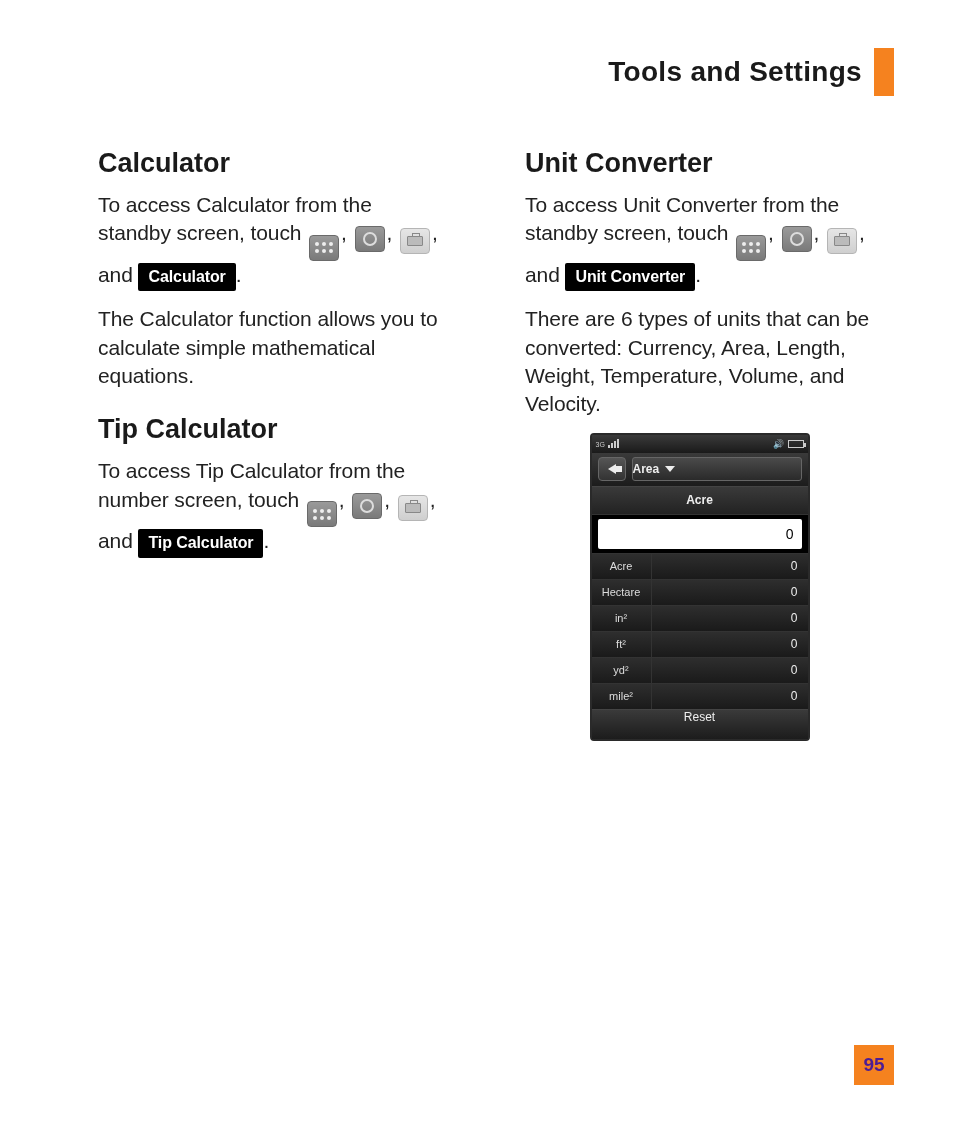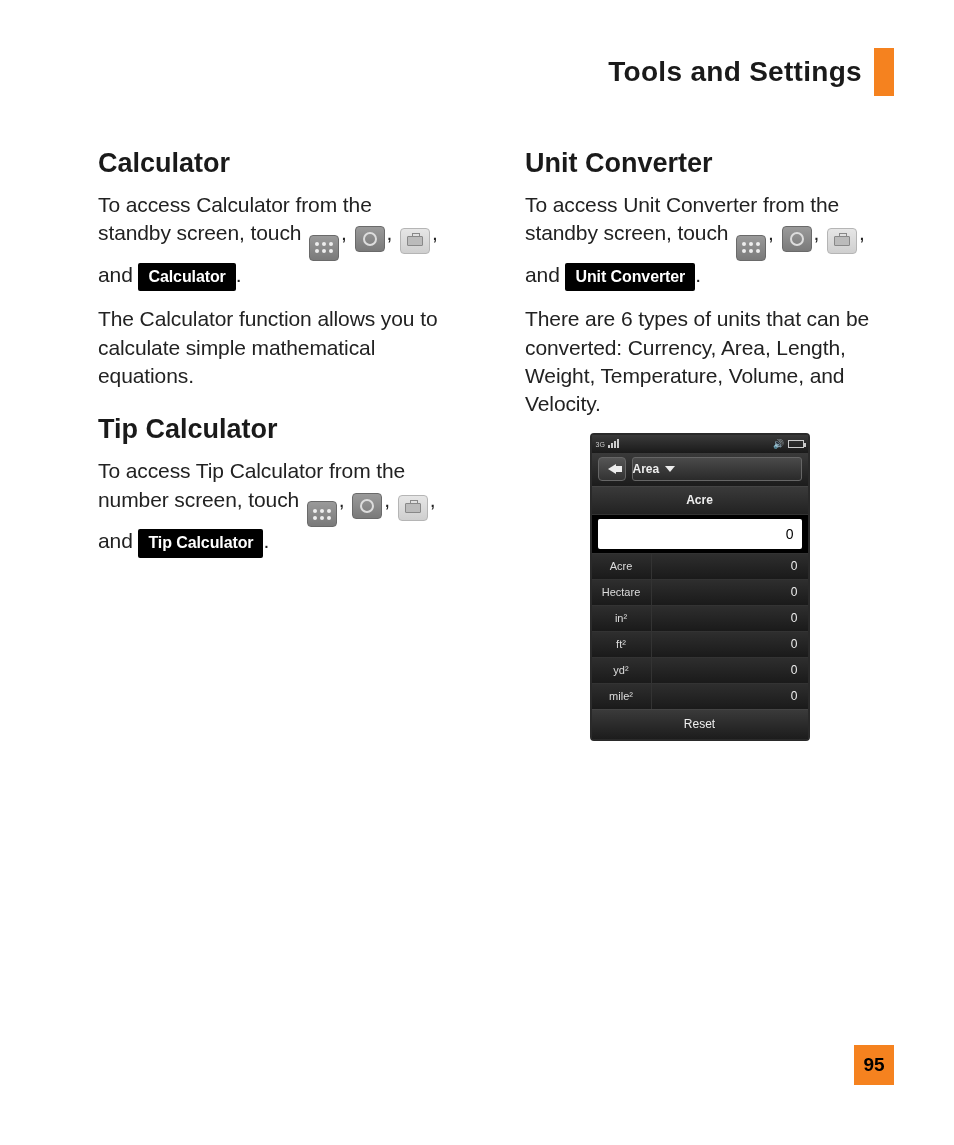--- a/index.html
+++ b/index.html
@@ -8,34 +8,34 @@
   .header { position: absolute; top: 48px; right: 60px; display: flex; align-items: center; }
   .header-title { font-size: 28px; font-weight: 700; letter-spacing: 0.3px; color: #1a1a1a; font-stretch: condensed; }
   .header-bar { width: 20px; height: 48px; background: #f5821f; margin-left: 12px; }
   .columns { position: absolute; top: 140px; left: 98px; right: 80px; display: flex; gap: 78px; margin-top: 8px; }
   .col { flex: 1; }
   h2 { font-size: 27px; font-weight: 700; margin-bottom: 12px; color: #1a1a1a; font-stretch: condensed; }
   p { font-size: 21px; line-height: 1.35; font-weight: 300; margin-bottom: 14px; color: #222; letter-spacing: -0.1px; }
   .inline-icon { display: inline-flex; align-items: center; justify-content: center; vertical-align: -6px; width: 30px; height: 26px; border-radius: 4px; background: linear-gradient(#9a9a9a,#7a7a7a); border: 1px solid #6a6a6a; color: #eee; font-size: 13px; margin: 0 2px; }
   .inline-icon.light { background: linear-gradient(#e6e6e6,#cfcfcf); border-color:#b5b5b5; color:#888; }
   .badge { display: inline-block; background: #000; color: #fff; font-weight: 700; font-size: 16px; padding: 3px 10px 4px; border-radius: 2px; white-space: nowrap; }
-  .pagenum { position: absolute; bottom: 60px; right: 60px; width: 40px; height: 40px; background: #f5821f; color: #000000; font-weight: 700; font-size: 19px; display: flex; align-items: center; justify-content: center; }
+  .pagenum { position: absolute; bottom: 60px; right: 60px; width: 40px; height: 40px; background: #f5821f; color: #4c1d95; font-weight: 700; font-size: 19px; display: flex; align-items: center; justify-content: center; }
 
   
   .phone { width: 220px; margin: 10px auto 0; background: #000; border: 2px solid #2a2a2a; border-radius: 4px; color: #ddd; font-family: Arial, sans-serif; font-size: 12px; }
   .statusbar { height: 18px; background: linear-gradient(#3a3a3a,#1a1a1a); display: flex; align-items: center; justify-content: space-between; padding: 0 4px; font-size: 9px; color: #ccc; }
   .topbar { height: 34px; background: linear-gradient(#3a3a3a,#1c1c1c); display: flex; align-items: center; padding: 0 6px; gap: 6px; border-bottom: 1px solid #444; }
   .back { width: 28px; height: 24px; background: linear-gradient(#555,#333); border: 1px solid #666; border-radius: 4px; display:flex; align-items:center; justify-content:center; }
   .dropdown { flex: 1; height: 24px; background: linear-gradient(#4a4a4a,#2a2a2a); border: 1px solid #666; border-radius: 3px; display:flex; align-items:center; justify-content:flex-start; gap:6px; font-size:12px; color:#eee; font-weight:700; }
   .unitlabel { height: 28px; background: linear-gradient(#3a3a3a,#222); display:flex; align-items:center; justify-content:center; font-size:12px; color:#eee; font-weight:700; border-bottom:1px solid #333; }
   .inputrow { height: 30px; background: #fff; margin: 4px 6px; border-radius: 2px; display:flex; align-items:center; justify-content:flex-end; padding: 0 8px; color:#000; font-size:14px; }
   .unitrow { height: 26px; display:flex; align-items:center; border-top:1px solid #333; background: linear-gradient(#2e2e2e,#1a1a1a); }
   .unitrow .uname { width: 60px; text-align:center; font-size:11px; color:#ddd; border-right:1px solid #333; height:100%; display:flex; align-items:center; justify-content:center; }
   .unitrow .uval { flex:1; text-align:right; padding-right:10px; font-size:12px; color:#eee; }
-  .resetbar { height: 30px; background: linear-gradient(#3a3a3a,#1c1c1c); display:flex; align-items:center; justify-content:center; font-size:12px; color:#eee; border-top:1px solid #444; }
+  .resetbar { height: 30px; background: linear-gradient(#3a3a3a,#1c1c1c); display:flex; align-items:flex-start; justify-content:center; font-size:12px; color:#eee; border-top:1px solid #444; }
 
   
   .grid-dots { display:grid; grid-template-columns:repeat(3,4px); grid-template-rows:repeat(2,4px); gap:3px; }
   .grid-dots span { width:4px; height:4px; background:#eee; border-radius:50%; }
   .gear { width:14px; height:14px; border:2px solid #ddd; border-radius:50%; position:relative; }
   .briefcase { width:16px; height:10px; background:#bbb; border:1px solid #888; border-radius:1px; position:relative; }
   .briefcase::before { content:""; position:absolute; top:-4px; left:4px; width:6px; height:3px; border:1px solid #888; border-bottom:none; }
   .triangle-down { width:0; height:0; border-left:5px solid transparent; border-right:5px solid transparent; border-top:6px solid #eee; }
   .back-arrow { width:0; height:0; border-top:5px solid transparent; border-bottom:5px solid transparent; border-right:8px solid #eee; position:relative; }
   .back-arrow::after { content:""; position:absolute; left:6px; top:-3px; width:8px; height:6px; background:#eee; }

